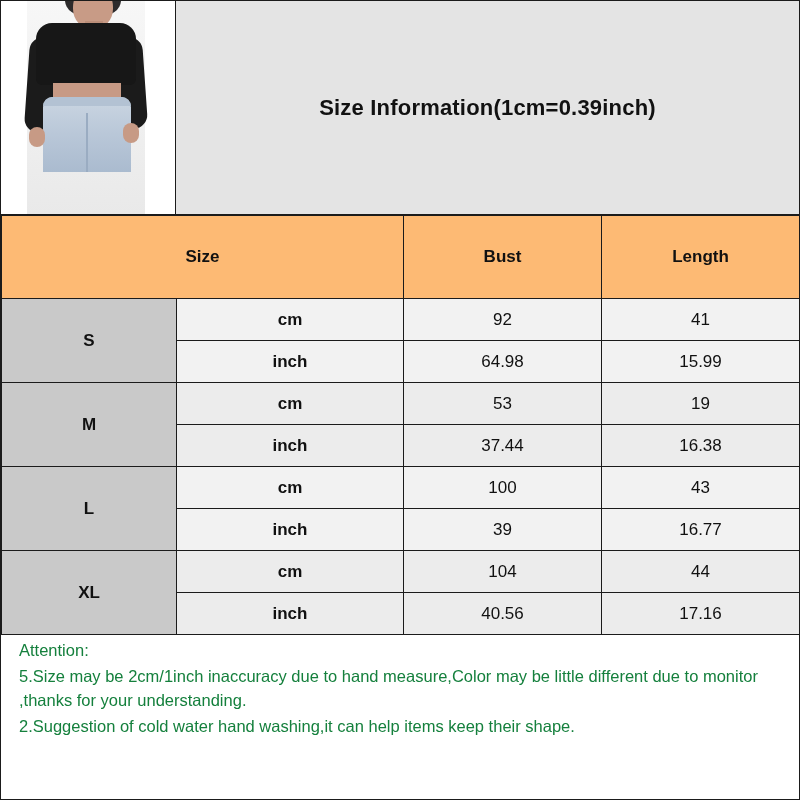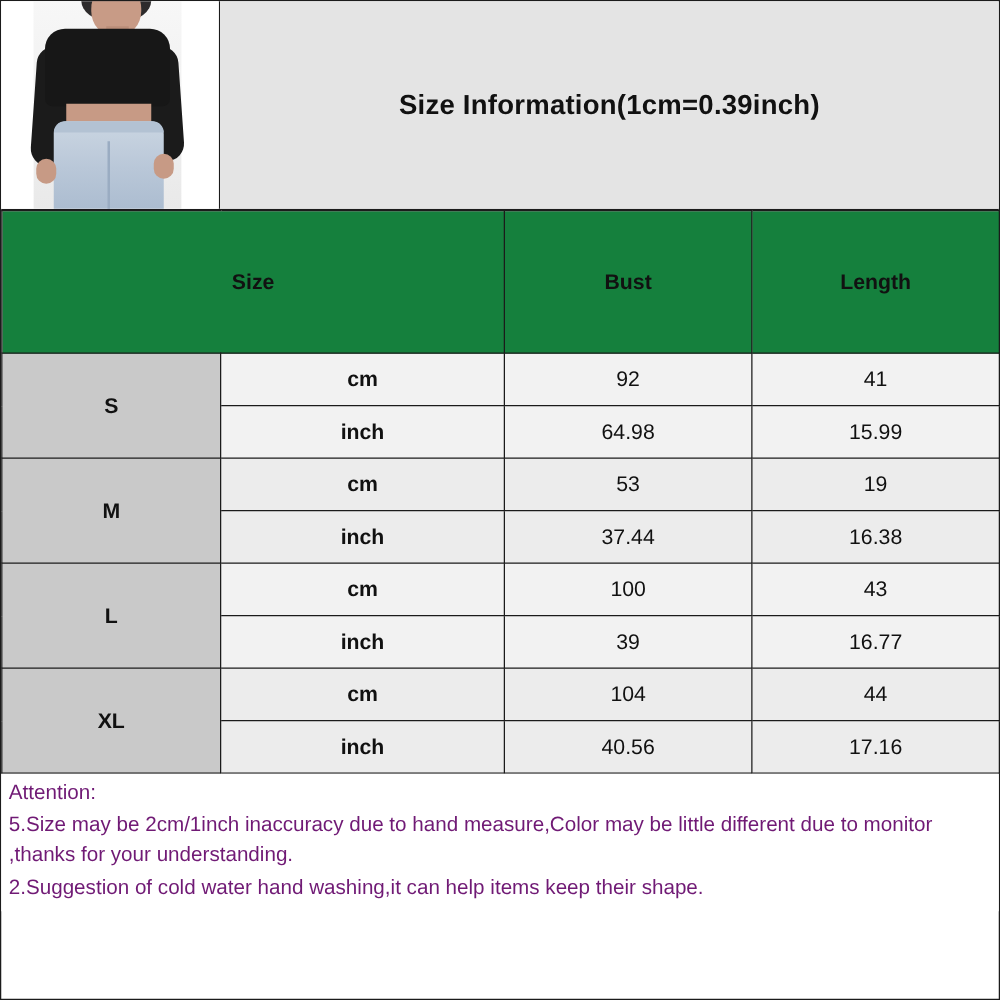--- a/index.html
+++ b/index.html
@@ -20,21 +20,21 @@
     width: 800px;
     height: 800px;
     box-sizing: border-box;
     border: 1px solid #1b1b1b;
     background: #ffffff;
   }
 
   
   .header-row {
     display: flex;
-    height: 167px;
+    height: 214px;
     border-bottom: 1px solid #1b1b1b;
     box-sizing: border-box;
   }
   .photo-cell {
     width: 175px;
     flex: 0 0 175px;
     border-right: 1px solid #1b1b1b;
     box-sizing: border-box;
     background: #ffffff;
     position: relative;
@@ -176,21 +176,21 @@
     vertical-align: middle;
     font-size: 17px;
     color: #111111;
     padding: 0;
   }
   .col-size  { width: 175px; }
   .col-unit  { width: 227px; }
   .col-bust  { width: 198px; }
   .col-len   { width: 198px; }
 
-  .head-row td { height: 114px; background: #15803d; }
+  .head-row td { height: 83px; background: #fdba74; }
   .head-size {
     font-size: 30px;
     font-weight: bold;
   }
   .head-metric {
     font-size: 19px;
     font-weight: bold;
   }
 
   .size-cell {
@@ -209,24 +209,24 @@
   .row-alt td.size-cell { background: #c9c9c9; }
 
   
   .attention {
     box-sizing: border-box;
     padding: 4px 6px 6px 6px;
     background: #ffffff;
     height: 110px;
   }
   .attention p {
-    margin: 0 0 3px 0;
+    margin: 0 0 3px 12px;
     font-size: 16.5px;
     line-height: 1.42;
-    color: #701a75;
+    color: #15803d;
   }
   .attention .a-title {
     font-size: 16.5px;
   }
 </style>
 </head>
 <body>
 
 <div class="sheet">
 

